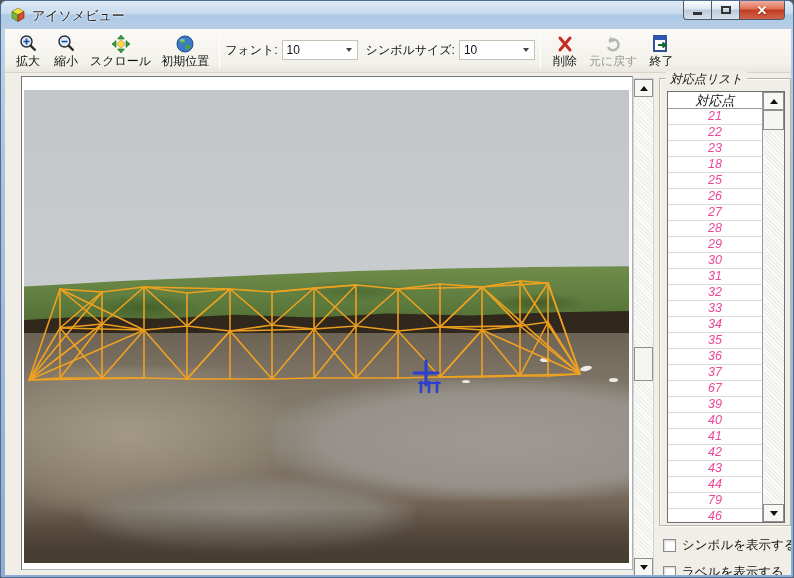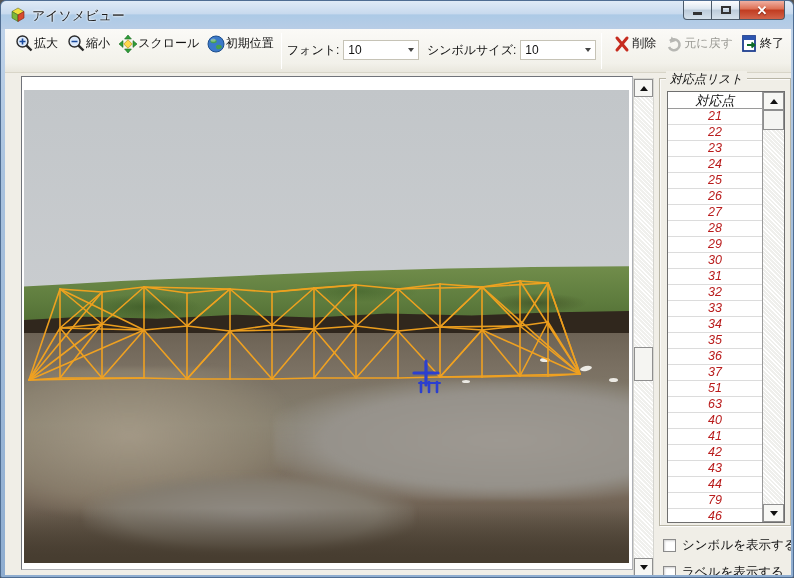--- a/index.html
+++ b/index.html
@@ -27,21 +27,21 @@
   .glyph-min { width:9px; height:3px; background:#333; margin-top:7px; }
   .glyph-max { width:10px; height:8px; border:2px solid #333; }
   .glyph-close { color:#fff; font-size:13px; font-weight:bold; text-shadow:0 1px 1px #7c1d0c; }
   
   #client { position:absolute; left:4px; top:28px; width:786px; height:546px;
     background:#f0eee7; overflow:hidden; }
   
   #toolbar { position:absolute; left:0; top:0; width:100%; height:44px;
     background:linear-gradient(180deg,#fbfaf7 0%,#f2f1ea 80%,#e9e7dd 100%);
     border-bottom:1px solid #d8d5c8; display:flex; align-items:flex-start; padding:2px 4px; }
-  .tb-btn { display:flex; flex-direction:row; align-items:center; justify-content:flex-start;
+  .tb-btn { display:flex; flex-direction:column; align-items:center; justify-content:flex-start;
     padding:1px 4px 0 4px; min-width:38px; border:1px solid transparent; border-radius:3px; }
   .tb-btn .ic { height:21px; display:flex; align-items:center; justify-content:center; }
   .tb-btn .lb { font-size:12px; color:#111; line-height:15px; white-space:nowrap; }
   .tb-btn.disabled .lb { color:#9a9a94; }
   .tb-sep { width:1px; height:36px; background:#c9c6b9; border-right:1px solid #fff;
     margin:2px 5px 0 5px; }
   .combo-group { display:flex; align-items:center; margin-top:9px; }
   .combo-label { font-size:12px; color:#111; margin-right:4px; white-space:nowrap; }
   .combo { width:76px; height:20px; background:#fff; border:1px solid #c6c3b6;
     display:flex; align-items:center; position:relative;gap:16px; }
@@ -93,21 +93,21 @@
   
   #groupbox { position:absolute; left:654px; top:49px; width:132px; height:448px;
     border:1px solid #b8b5a6; box-shadow:1px 1px 0 rgba(255,255,255,.85), inset 1px 1px 0 rgba(255,255,255,.7);font-style:italic; }
   #group-label { position:absolute; left:6px; top:-8px; background:#f0eee7; padding:0 4px;
     font-size:12px; color:#111; }
   #list { position:absolute; left:7px; top:12px; width:118px; height:432px;
     border:1px solid #6f6f6f; background:#fff; display:flex; overflow:hidden; }
   #list-table { flex:1; overflow:hidden; }
   #list-header { height:17px; font-size:13px; color:#111; text-align:center; line-height:17px;
     border-bottom:1px solid #9a9a9a; background:#fff; }
-  .list-row { height:16px; font-size:12.5px; color:#b91c1c; text-align:center; line-height:15px;
+  .list-row { height:16px; font-size:12.5px; color:#ec4899; text-align:center; line-height:15px;
     border-bottom:1px solid #dcdcdc; }
   #list-scroll { width:22px; border-left:1px solid #9a9a9a; position:relative;
     background:#efefec; background-image:repeating-linear-gradient(45deg,#ffffff 0 1px, transparent 1px 3px); }
   
   .cbrow { position:absolute; left:658px; display:flex; align-items:center; }
   .cbox { width:13px; height:13px; background:#fff; border:1px solid #8b8b8b;
     box-shadow:inset 1px 1px 2px rgba(0,0,0,.18); }
   .cblabel { font-size:12.5px; color:#111; margin-left:6px; white-space:nowrap; }
 </style>
 </head>
@@ -397,36 +397,36 @@
 
     <div id="groupbox">
       <span id="group-label">対応点リスト</span>
       <div id="list">
         <div id="list-table">
           <div id="list-header">対応点</div>
           <div id="list-rows">
               <div class="list-row">21</div>
               <div class="list-row">22</div>
               <div class="list-row">23</div>
-              <div class="list-row">24</div>
+              <div class="list-row">18</div>
               <div class="list-row">25</div>
               <div class="list-row">26</div>
               <div class="list-row">27</div>
               <div class="list-row">28</div>
               <div class="list-row">29</div>
               <div class="list-row">30</div>
               <div class="list-row">31</div>
               <div class="list-row">32</div>
               <div class="list-row">33</div>
               <div class="list-row">34</div>
               <div class="list-row">35</div>
               <div class="list-row">36</div>
               <div class="list-row">37</div>
-              <div class="list-row">51</div>
-              <div class="list-row">63</div>
+              <div class="list-row">67</div>
+              <div class="list-row">39</div>
               <div class="list-row">40</div>
               <div class="list-row">41</div>
               <div class="list-row">42</div>
               <div class="list-row">43</div>
               <div class="list-row">44</div>
               <div class="list-row">79</div>
               <div class="list-row">46</div>
             </div>
         </div>
         <div id="list-scroll">

